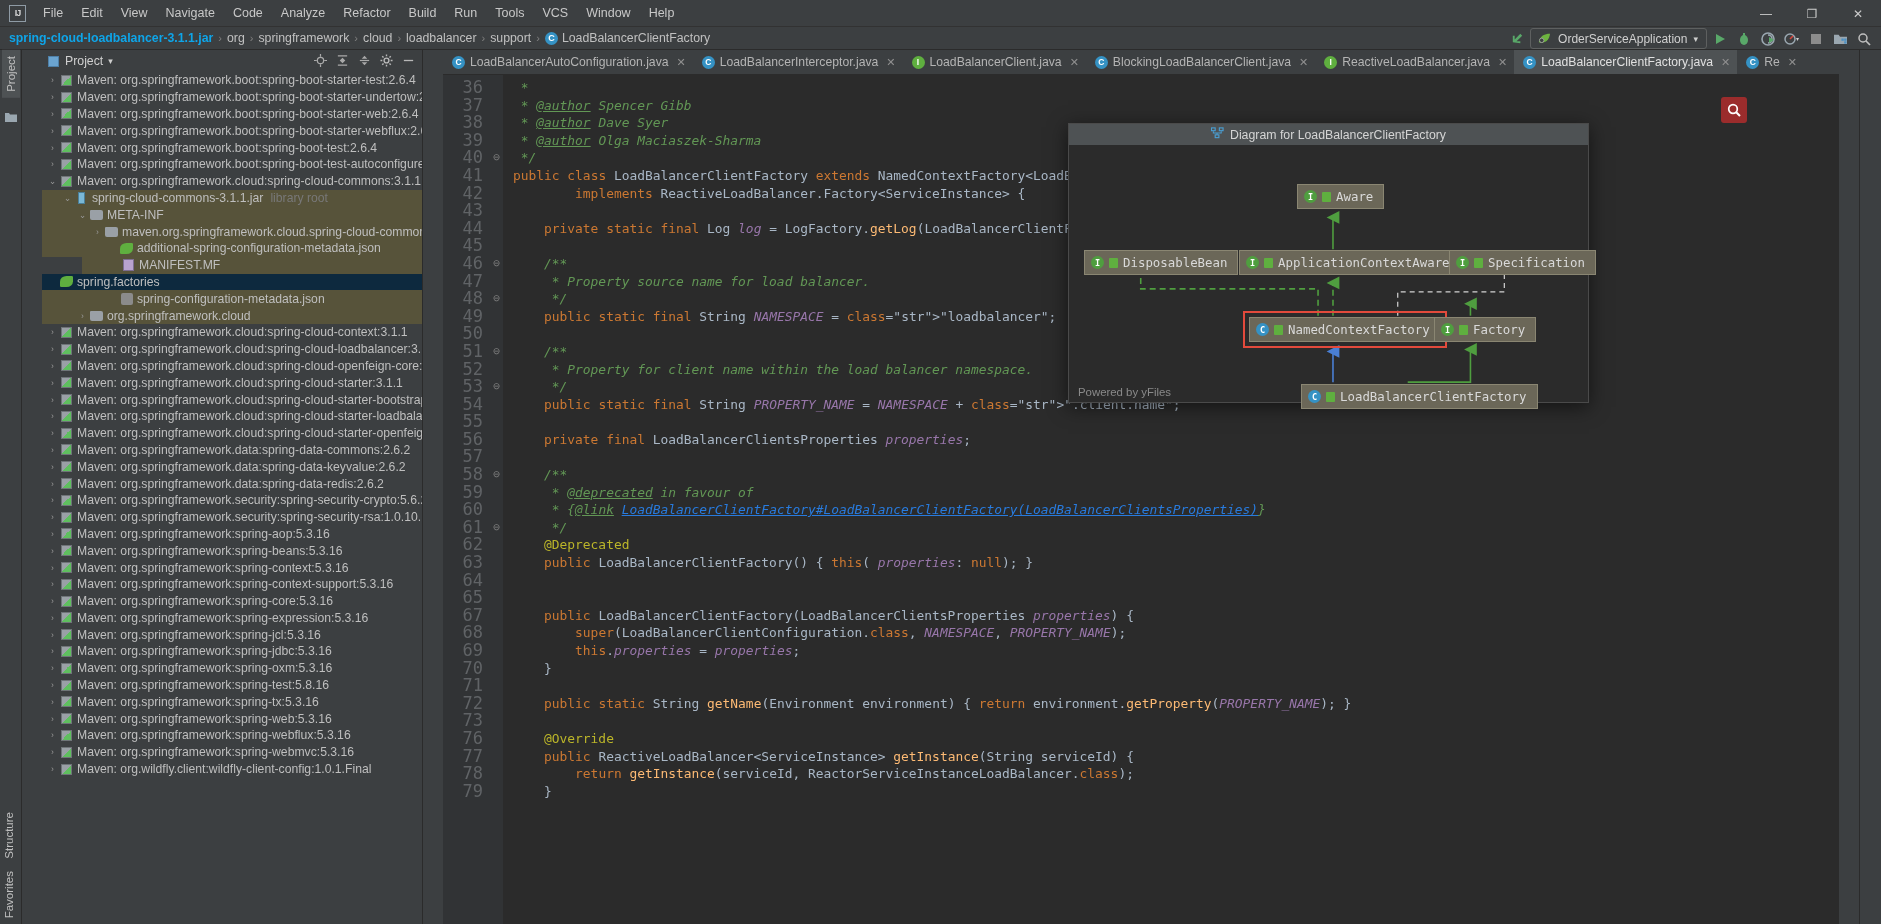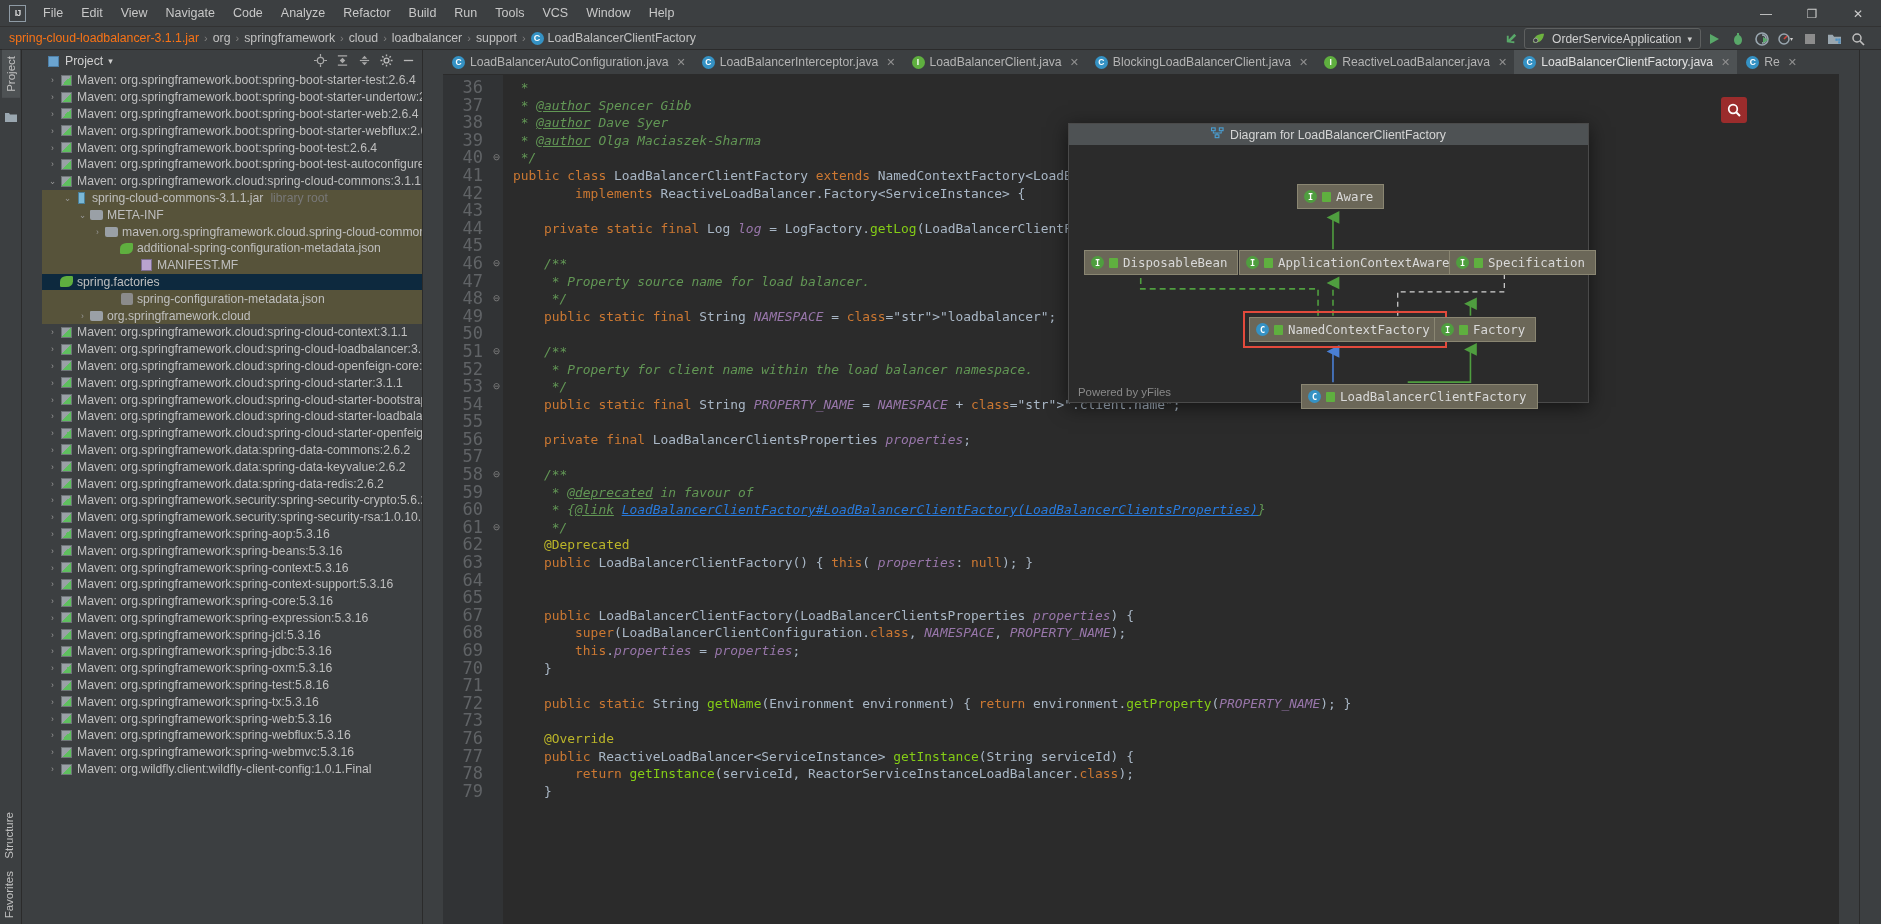--- a/index.html
+++ b/index.html
@@ -33,31 +33,31 @@
   .win-ctrl { position:absolute; right:0; top:0; height:27px; display:flex; }
   .win-btn { width:46px; height:27px; display:flex; align-items:center; justify-content:center;
              font-size:12px; color:#cccccc; }
 
   
   .navbar {
     height:23px; background:#3c3f41; display:flex; align-items:center;
     padding-left:9px; border-bottom:1px solid #2b2b2b; flex:0 0 23px; position:relative;
   }
   .crumb { font-size:12.3px; color:#c0c0c0; display:flex; align-items:center; white-space:nowrap;}
-  .crumb.bold { font-weight:normal; color:#f97316; }
+  .crumb.bold { font-weight:bold; color:#0ea5e9; }
   .crumb-sep { color:#808080; margin:0 5px; font-size:11px; }
   .cicon {
     width:13px; height:13px; border-radius:50%; background:#3592c4; color:#fff;
     font-size:9px; font-weight:bold; display:inline-flex; align-items:center;
     justify-content:center; margin-right:4px;
   }
 
   
   .toolbar-right {
-    position:absolute; right:12px; top:-1px; height:25px; display:flex; align-items:center; gap:2px;
+    position:absolute; right:6px; top:-1px; height:25px; display:flex; align-items:center; gap:2px;
   }
   .runcfg {
     display:flex; align-items:center; gap:6px; border:1px solid #5e6060; border-radius:3px;
     height:21px; padding:0 8px 0 6px; font-size:12px; color:#d0d0d0;
   }
   .tbtn { width:22px; height:21px; display:flex; align-items:center; justify-content:center; }
 
   
   .body { flex:1; display:flex; min-height:0;gap:20px; }
 
@@ -132,21 +132,21 @@
   .foldcol .fl { height:17.6px; line-height:17.6px; text-align:center; font-size:9px; color:#808080; }
   .code {
     flex:1; padding:4px 0 0 10px; font-family:"DejaVu Sans Mono", monospace;
     font-size:12.9px; line-height:17.6px; color:#a9b7c6; white-space:pre; overflow:hidden;
     background:#2b2b2b;
   }
   .kw { color:#cc7832; }
   .cmt { color:#629755; font-style:italic; }
   .tag { color:#629755; font-style:italic; text-decoration:underline; }
   .fld { color:#9876aa; font-style:italic; }
-  .mth { color:#84cc16; }
+  .mth { color:#fdba74; }
   .anno { color:#bbb529; }
   .link { color:#287bde; text-decoration:underline; font-style:italic;text-align:center;}
 
   
   .rightstrip { width:22px; background:#3c3f41; border-left:1px solid #2b2b2b; flex:0 0 22px;}
 
   
   .search-chip {
     position:absolute; width:26px; height:26px; background:#9b2c2c; border-radius:3px;
     display:flex; align-items:center; justify-content:center; z-index:40;
@@ -416,21 +416,21 @@
             </span>
             <span>maven.org.springframework.cloud.spring-cloud-commons</span>
           </div>
           <div class="row sel-olive" style="padding-left: 64px;">
             <span class="arrow none">›</span>
             <span class="ico">
               <span class="spring-ico"></span>
             </span>
             <span>additional-spring-configuration-metadata.json</span>
           </div>
-          <div class="row sel-olive" style="padding-left: 84px;">
+          <div class="row sel-olive" style="padding-left: 26px; margin-left: 40px;">
             <span class="arrow none">›</span>
             <span class="ico">
               <span class="mf-ico"></span>
             </span>
             <span>MANIFEST.MF</span>
           </div>
           <div class="row sel-blue" style=" align-items: center;">
             <span class="arrow none">›</span>
             <span class="ico">
               <span class="spring-ico"></span>

